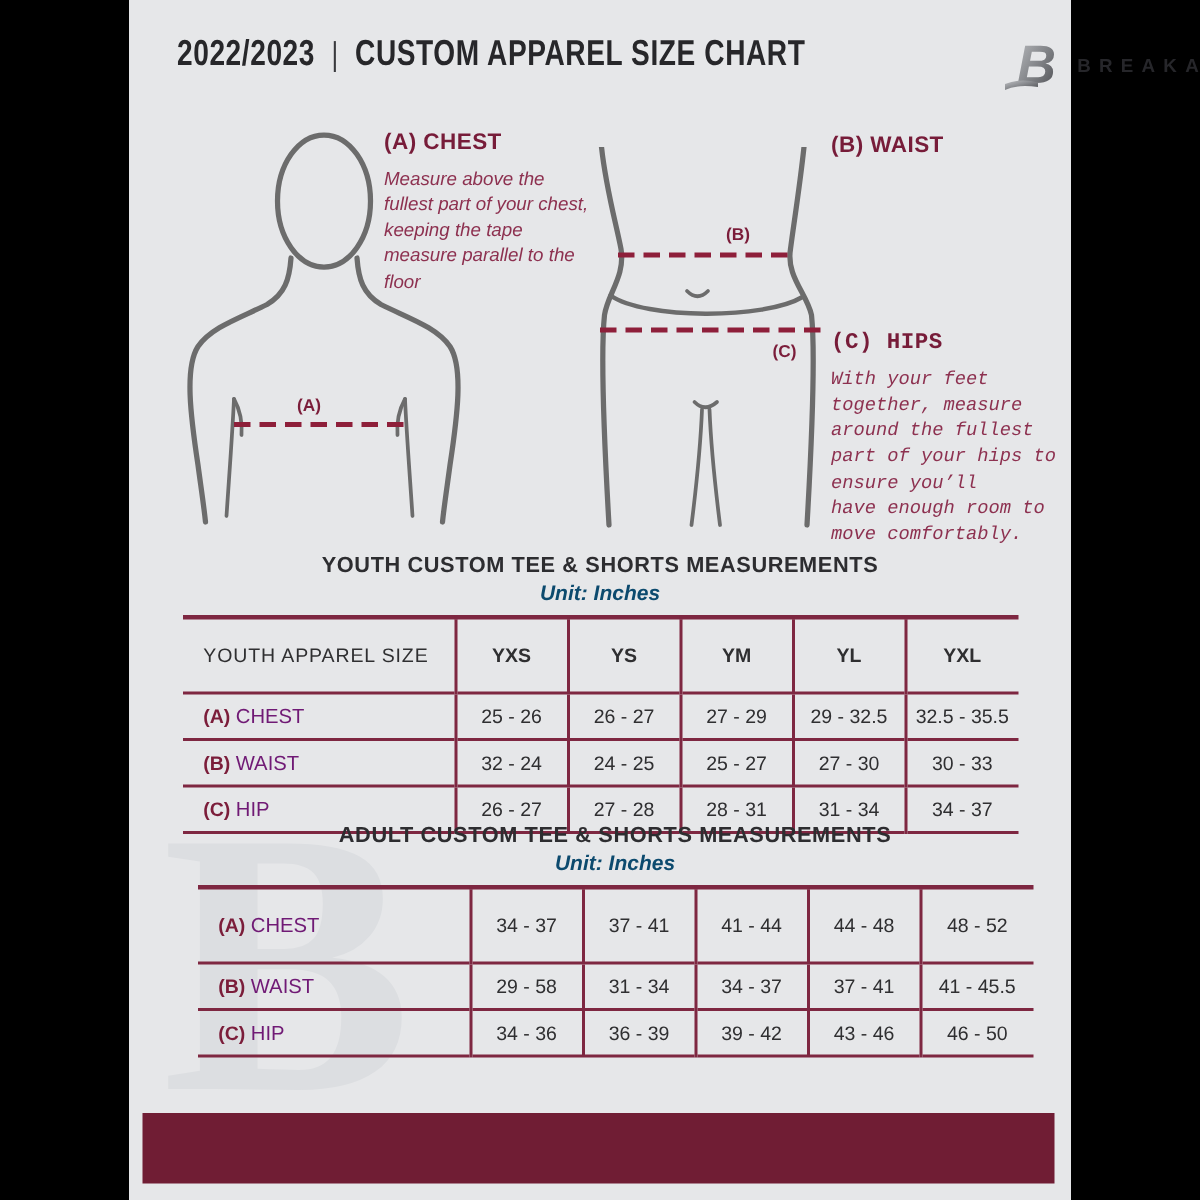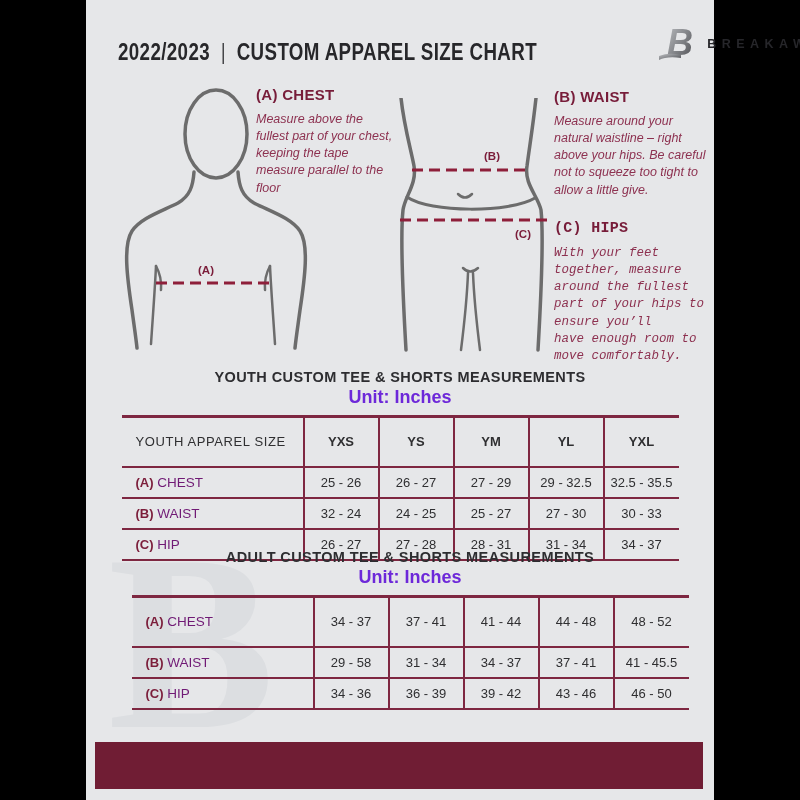--- a/index.html
+++ b/index.html
@@ -2,21 +2,21 @@
 <html><head>
 <meta charset="utf-8">
 <style>
   * { margin:0; padding:0; box-sizing:border-box; }
   html,body { width:800px; height:800px; }
   body { background:#000; position:relative; font-family:"Liberation Sans", sans-serif; overflow:hidden; }
 
   .page { position:absolute; left:86px; top:0; width:628px; height:800px; background:#e6e7e9; }
 
   
-  .header { position:absolute; top:22px; left:32px; right:28px; height:44px; display:flex; justify-content:space-between; align-items:flex-end; }
+  .header { position:absolute; top:22px; left:32px; right:28px; height:44px; display:flex; justify-content:space-between; align-items:flex-start;gap:11px; }
   .title-group { display:flex; align-items:center; gap:14px; transform:scaleX(0.78); transform-origin:left center; white-space:nowrap; }
   .title-group span { font-weight:bold; font-size:24px; color:#27272a; letter-spacing:0.5px; }
   .title-divider { font-weight:normal !important; color:#3a3a3d !important; font-size:22px !important; }
   .brand-group { display:flex; align-items:center; gap:10px; }
   .brand-name { font-size:12.5px; font-weight:bold; letter-spacing:5.5px; color:#26262a; }
 
   
   .figures { position:absolute; top:80px; left:0; width:628px; height:290px; }
   .torso-svg { position:absolute; left:24px; top:2px; }
   .hips-svg  { position:absolute; left:304px; top:18px; }
@@ -25,21 +25,21 @@
   .guide p { font-style:italic; font-size:12.5px; line-height:1.37; white-space:pre-line; }
   .guide-chest { left:170px; top:6px;  width:140px; }
   .guide-waist { left:468px; top:8px;  width:158px; }
   .guide-hips  { left:468px; top:140px; width:158px;font-family:Liberation Mono, monospace; }
 
   
   .table-block { position:absolute; left:0; width:628px; text-align:center; z-index:2; }
   .tb-youth { top:369px; }
   .tb-adult { top:549px;padding-left:20px; }
   .table-title { font-size:14.5px; font-weight:bold; color:#2d2d30; letter-spacing:0.4px; }
-  .table-unit  { font-size:18px; font-weight:600; color:#6d28d9; margin-top:2px; }
+  .table-unit  { font-size:14px; font-weight:600; font-style:italic; color:#0c4a6e; margin-top:2px; }
   table.size-table { width:557px; margin:7px auto 0 auto; border-collapse:collapse; border-top:3px solid #7e2741; border-bottom:2px solid #7e2741; background:transparent; }
   table.size-table td { border-left:2px solid #7e2741; border-top:2px solid #7e2741; font-size:13px; color:#2f2f31; text-align:center; height:31px; width:75px; }
   table.size-table tr:first-child td { border-top:none; height:50px; }
   table.size-table td:first-child { border-left:none; text-align:left; padding-left:14px; width:182px; }
   .col-size-label { font-size:13px; letter-spacing:0.6px; color:#3c3c3e; }
   .size-head { font-weight:bold; font-size:13.5px; }
   .row-prefix { font-weight:bold; color:#7b1d3a; }
   .row-label { font-size:13.5px; color:#701a75; }
 
   
@@ -106,21 +106,20 @@
       <line x1="10" y1="122" x2="160" y2="122" stroke="#8e1f3a" stroke-width="3.2" stroke-dasharray="11 6"></line>
       <text x="133" y="140" text-anchor="middle" font-size="11.5" font-weight="bold" fill="#7b1d3a">(C)</text>
     </svg>
 
     <div class="guide guide-chest">
       <h3>(A) CHEST</h3>
       <p>Measure above the fullest part of your chest, keeping the tape measure parallel to the floor</p>
     </div>
     <div class="guide guide-waist">
       <h3>(B) WAIST</h3>
-      <p>Measure around your natural waistline – right above your hips. Be careful not to squeeze too tight to allow a little give.</p>
     </div>
     <div class="guide guide-hips">
       <h3>(C) HIPS</h3>
       <p>With your feet together, measure around the fullest part of your hips to ensure you’ll
 have enough room to move comfortably.</p>
     </div>
   </div>
 
   <div class="watermark">B</div>
 

